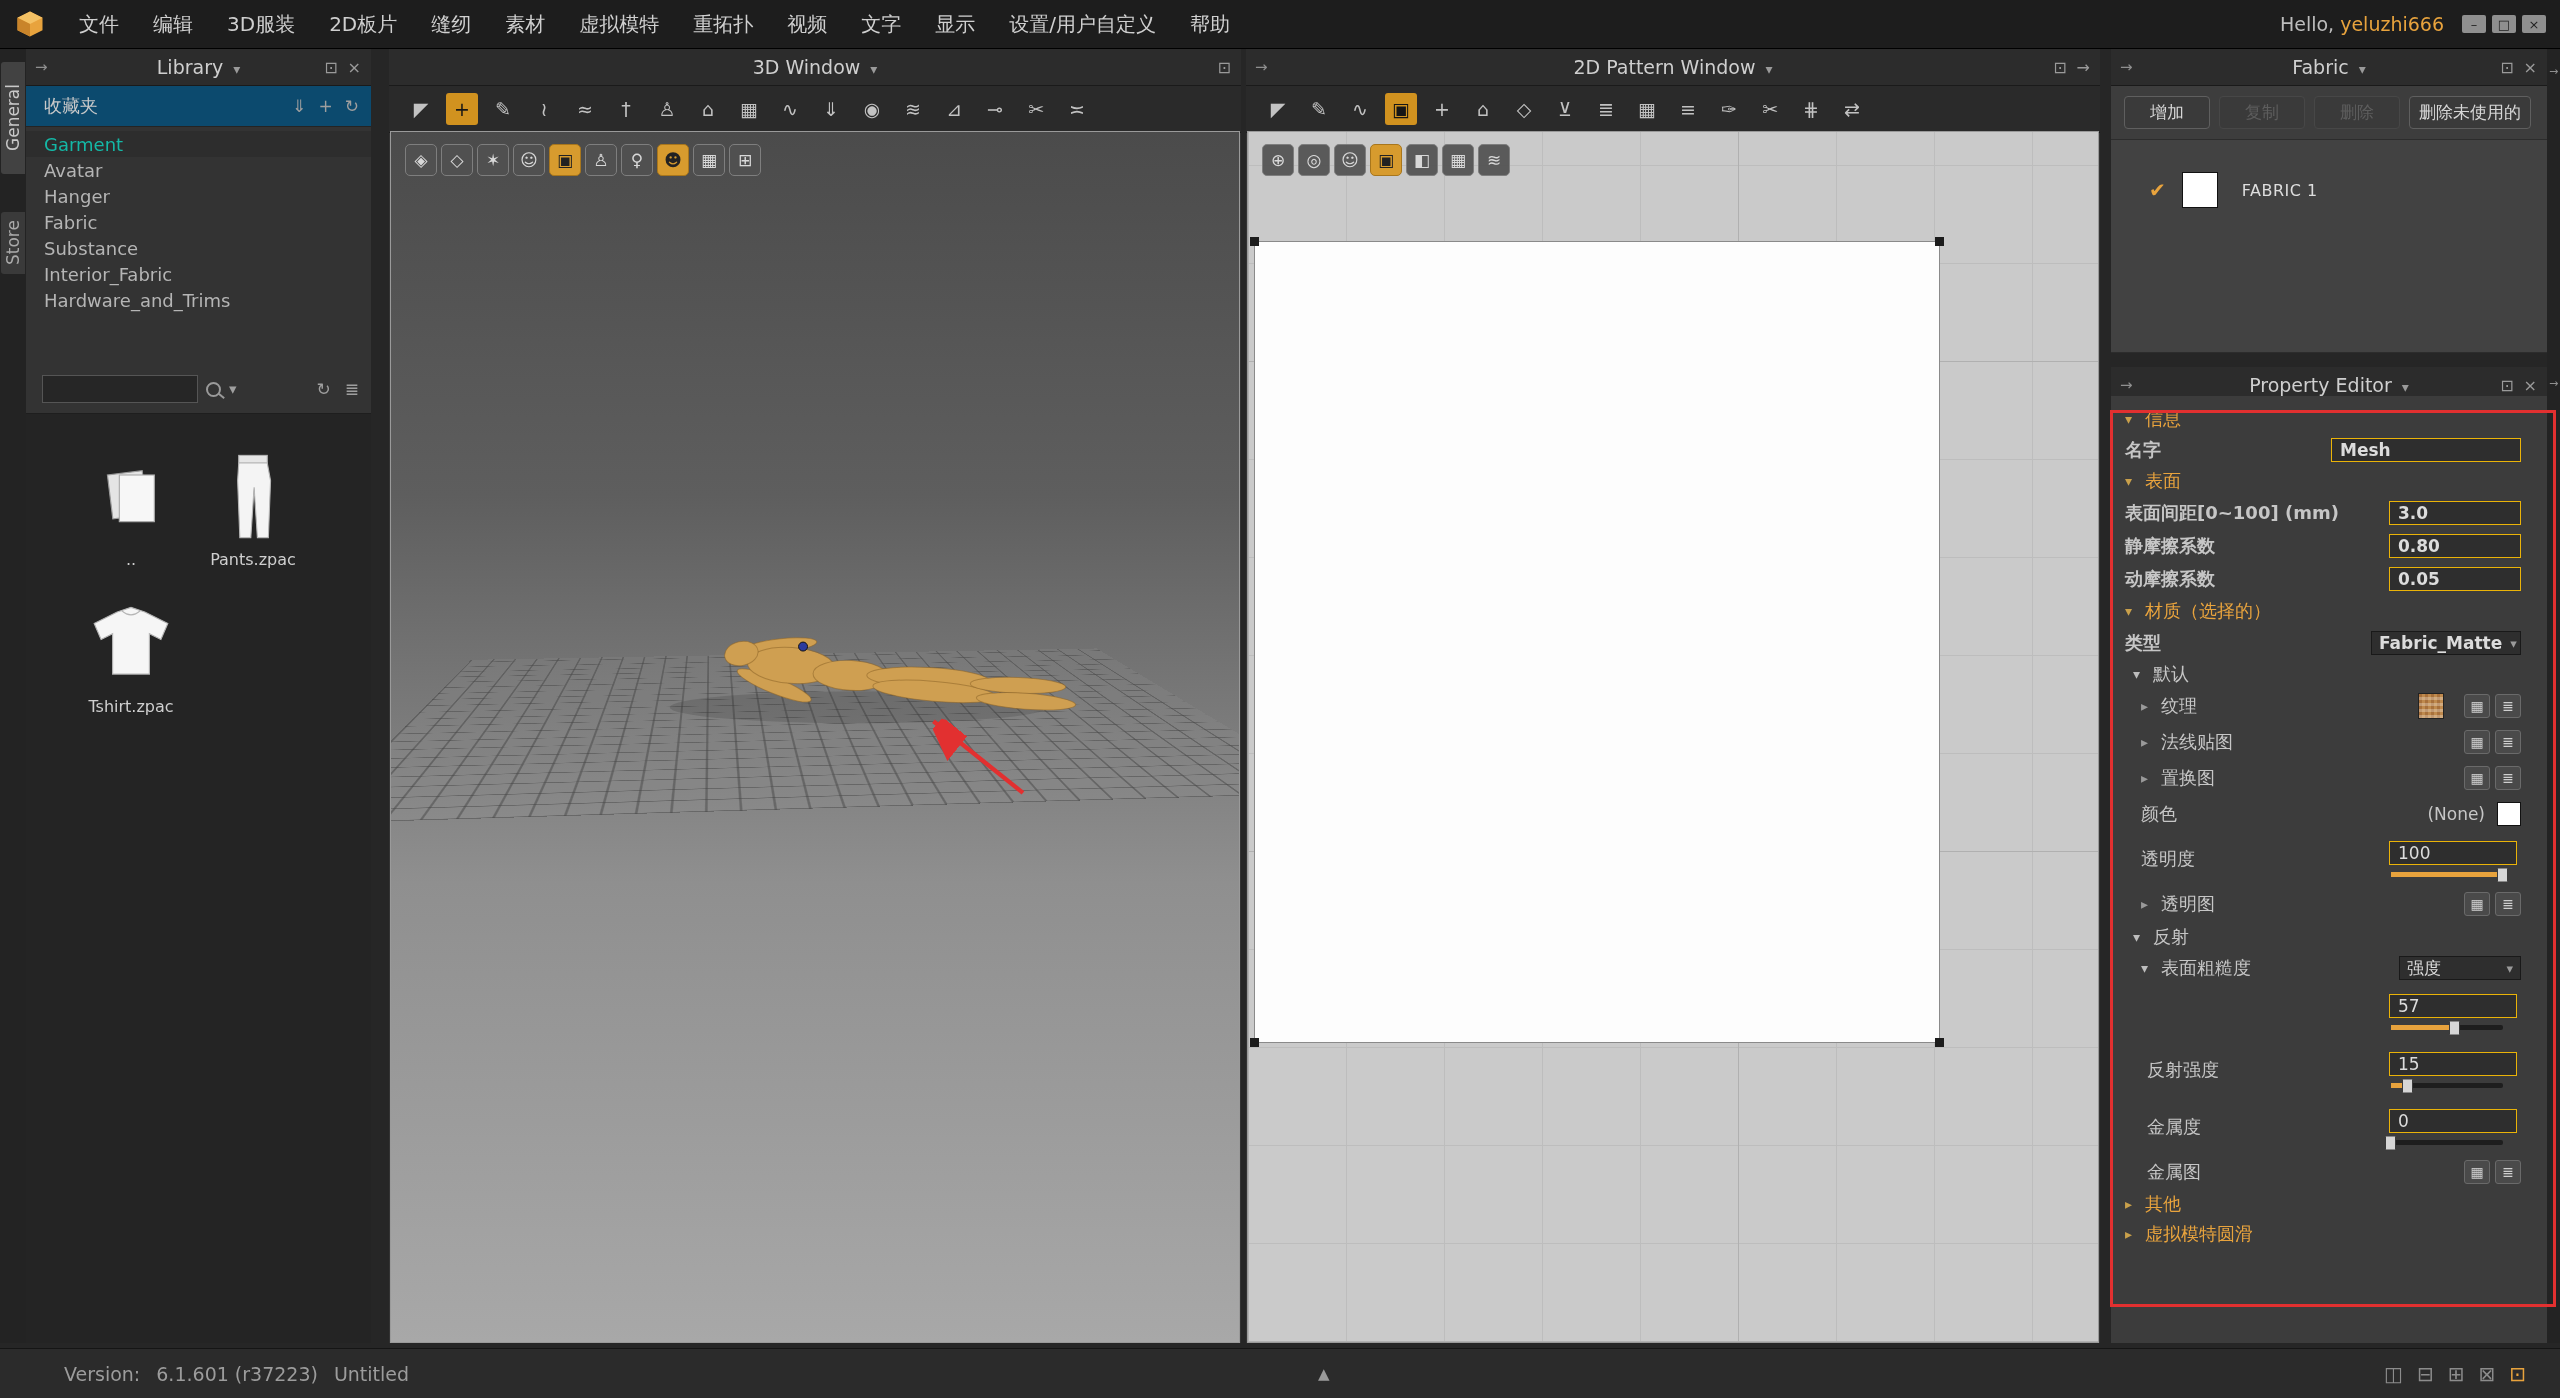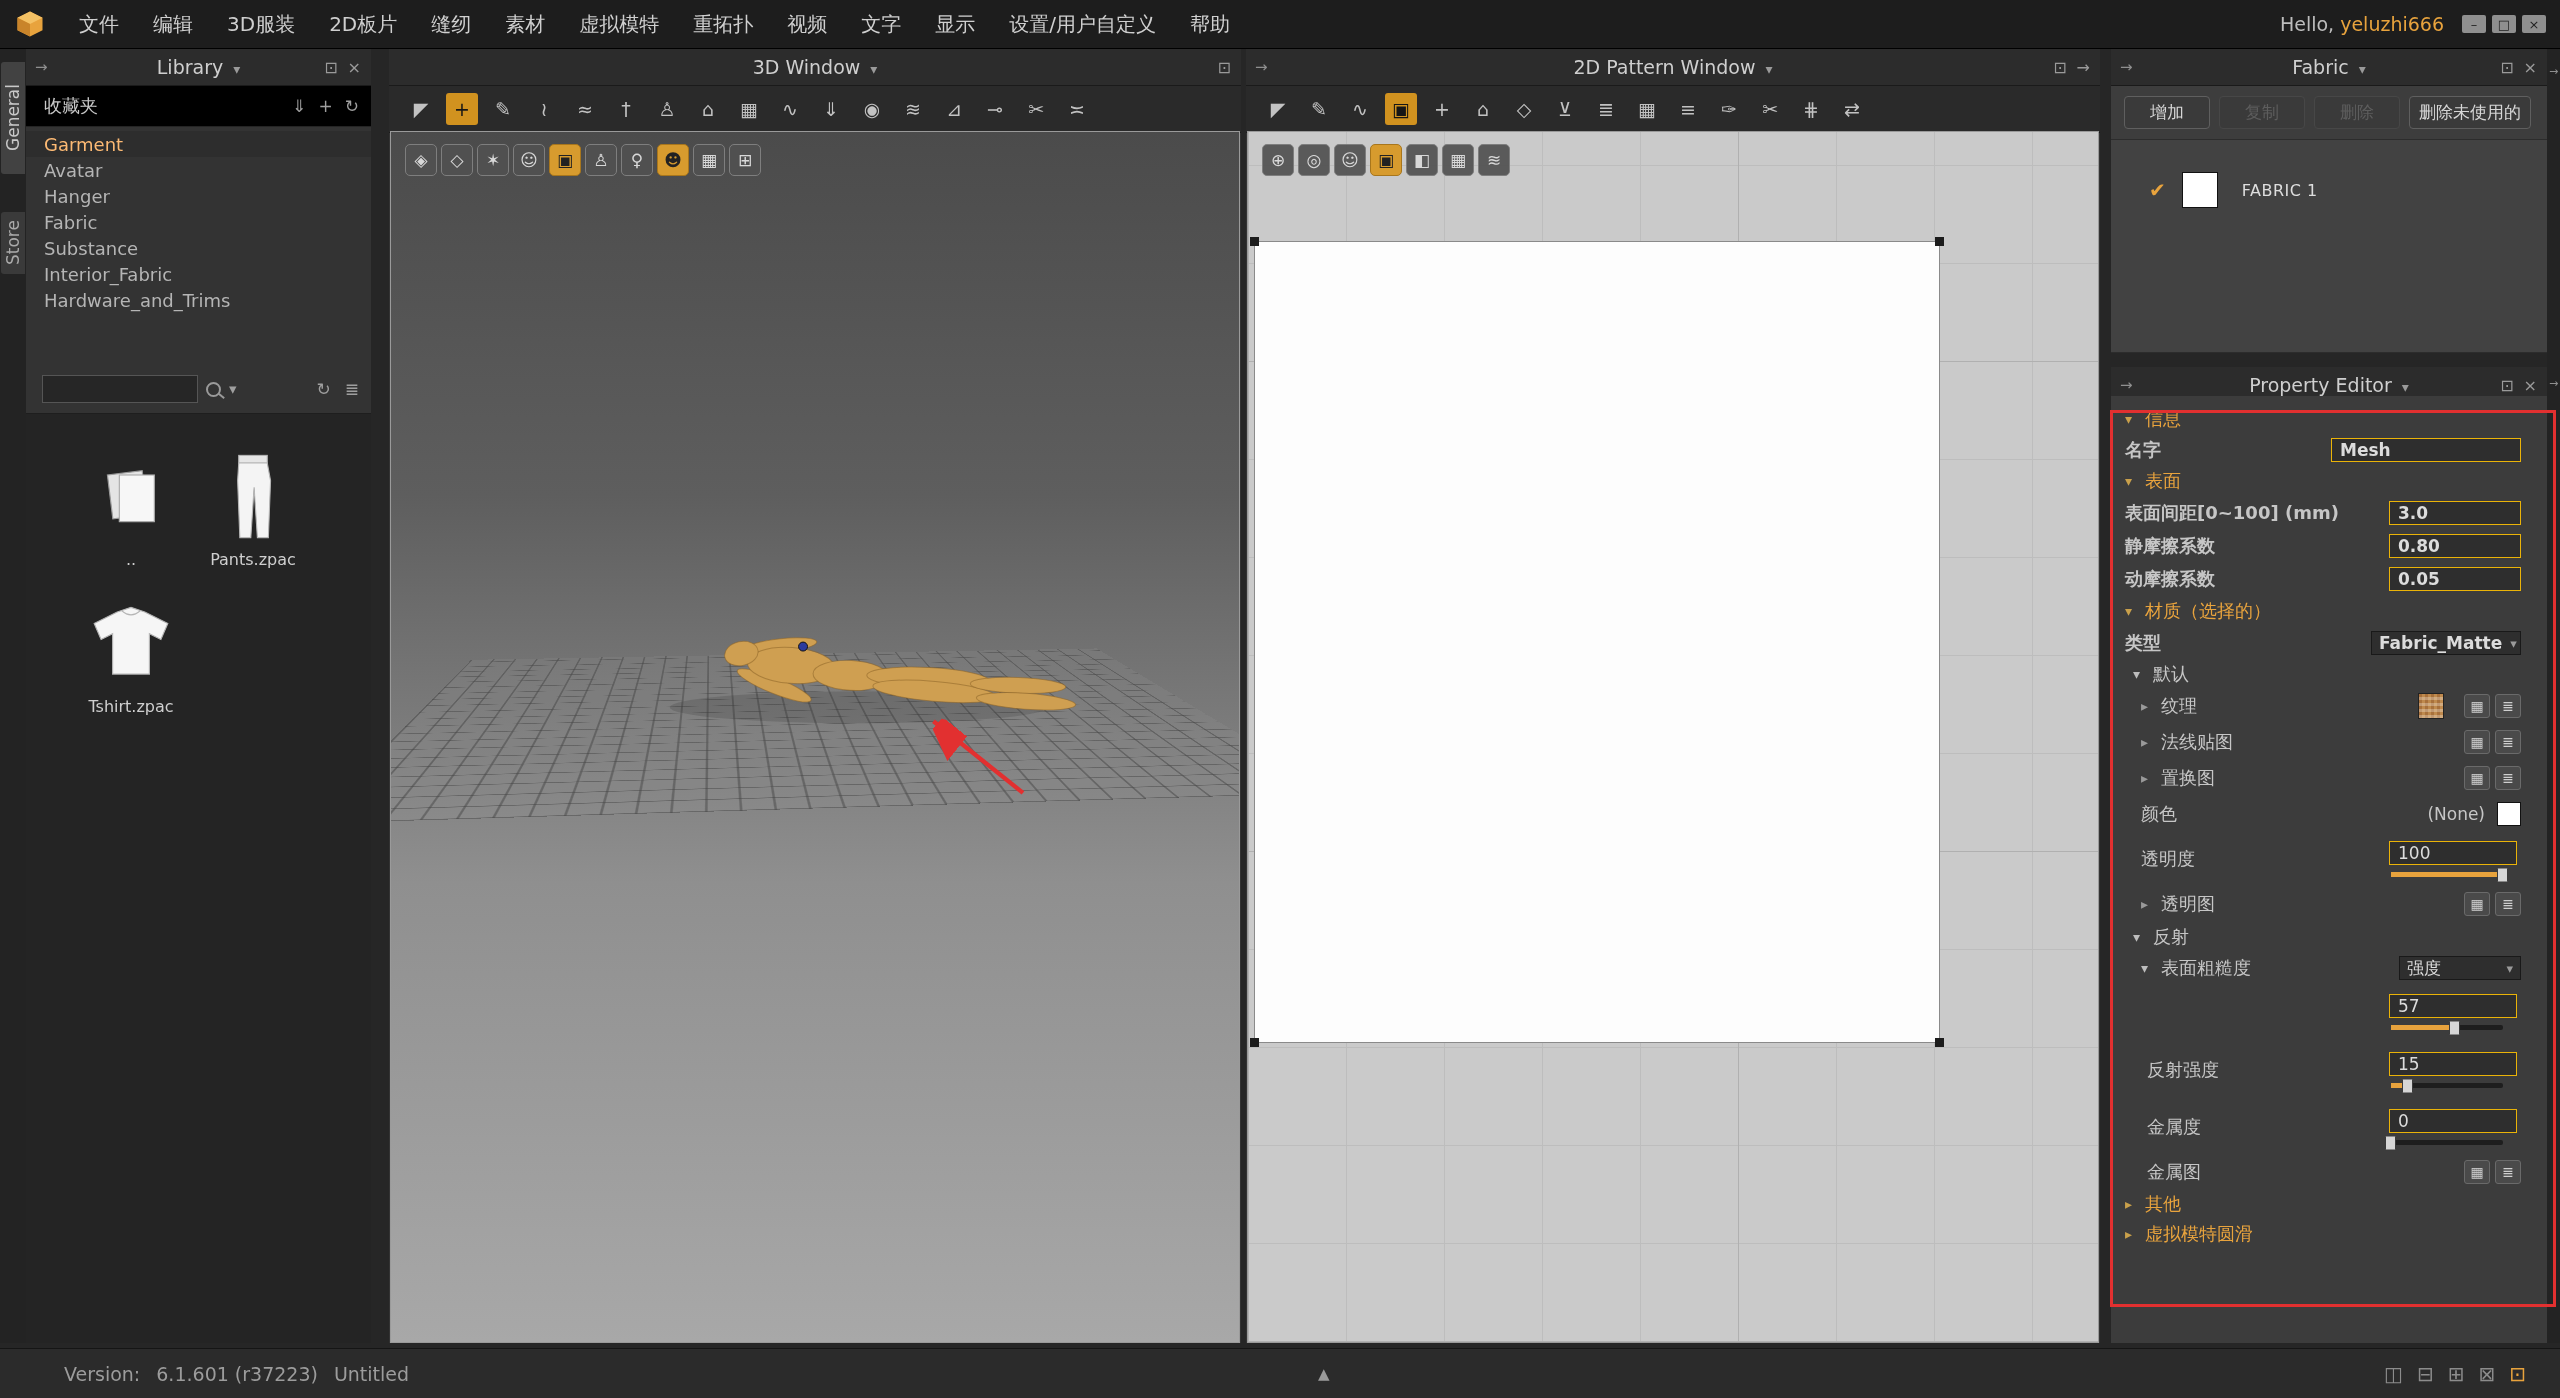--- a/index.html
+++ b/index.html
@@ -26,26 +26,26 @@
   
   .sidestrip{position:absolute;left:0;top:49px;width:26px;height:1294px;background:#232323;}
   .vtab{writing-mode:vertical-rl;transform:rotate(180deg);background:#3a3a3a;color:#a9a9a9;
         font-size:17px;width:24px;margin:0 1px;display:flex;align-items:center;justify-content:center;
         border-radius:0 3px 3px 0;}
   .vtab.active{background:#424242;color:#c9c9c9;}
   .rstrip{position:absolute;left:2547px;top:49px;width:13px;height:1294px;background:#232323;
           display:flex;flex-direction:column;align-items:center;font-size:11px;color:#8f8f8f;}
   .rstrip span{position:absolute;}
   
-  .fav-row{height:40px;background:#000000;border-bottom:1px solid #242424;display:flex;align-items:center;padding:0 12px 0 18px;}
+  .fav-row{height:40px;background:#0c4a6e;border-bottom:1px solid #242424;display:flex;align-items:center;padding:0 12px 0 18px;}
   .fav-row .flabel{font-size:18px;color:#c9c9c9;}
   .fav-icons{margin-left:auto;display:flex;gap:12px;color:#9f9f9f;font-size:17px;}
   .cats{padding-top:4px;height:236px;}
   .cat{height:26px;display:flex;align-items:center;padding-left:18px;color:#b5b5b5;font-size:18px;}
-  .cat.selected{color:#fdba74;background:#2d2d2d;}
+  .cat.selected{color:#14b8a6;background:#2d2d2d;}
   .search-row{height:44px;display:flex;align-items:center;padding:0 12px 0 16px;gap:8px;}
   .search-input{width:150px;height:24px;background:#262626;border:1px solid #555;}
   .mag{width:11px;height:11px;border:2px solid #9a9a9a;border-radius:50%;position:relative;}
   .mag:after{content:'';position:absolute;width:7px;height:2px;background:#9a9a9a;right:-6px;bottom:-2px;transform:rotate(40deg);}
   .sr-ic{color:#9f9f9f;font-size:15px;}
   .sr-right{margin-left:auto;display:flex;gap:14px;color:#9f9f9f;font-size:17px;}
   .libcontent{position:absolute;left:0;right:0;top:364px;bottom:0;background:#242424;border-top:1px solid #1e1e1e;
               display:flex;flex-wrap:wrap;align-content:flex-start;row-gap:28px;padding:36px 0 0 44px;box-sizing:border-box;}
   .card{width:122px;display:flex;flex-direction:column;align-items:center;}
   .thumb{width:92px;height:92px;display:flex;align-items:center;justify-content:center;}

